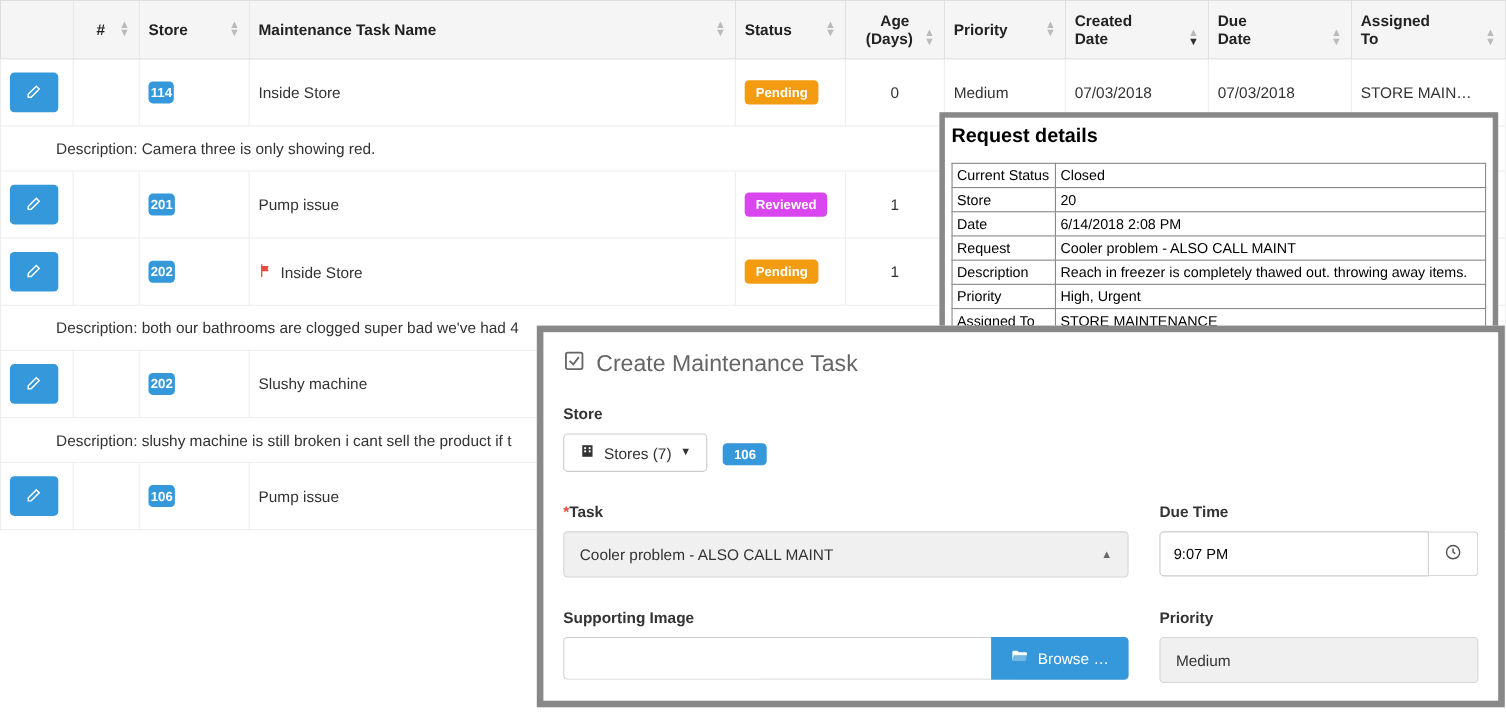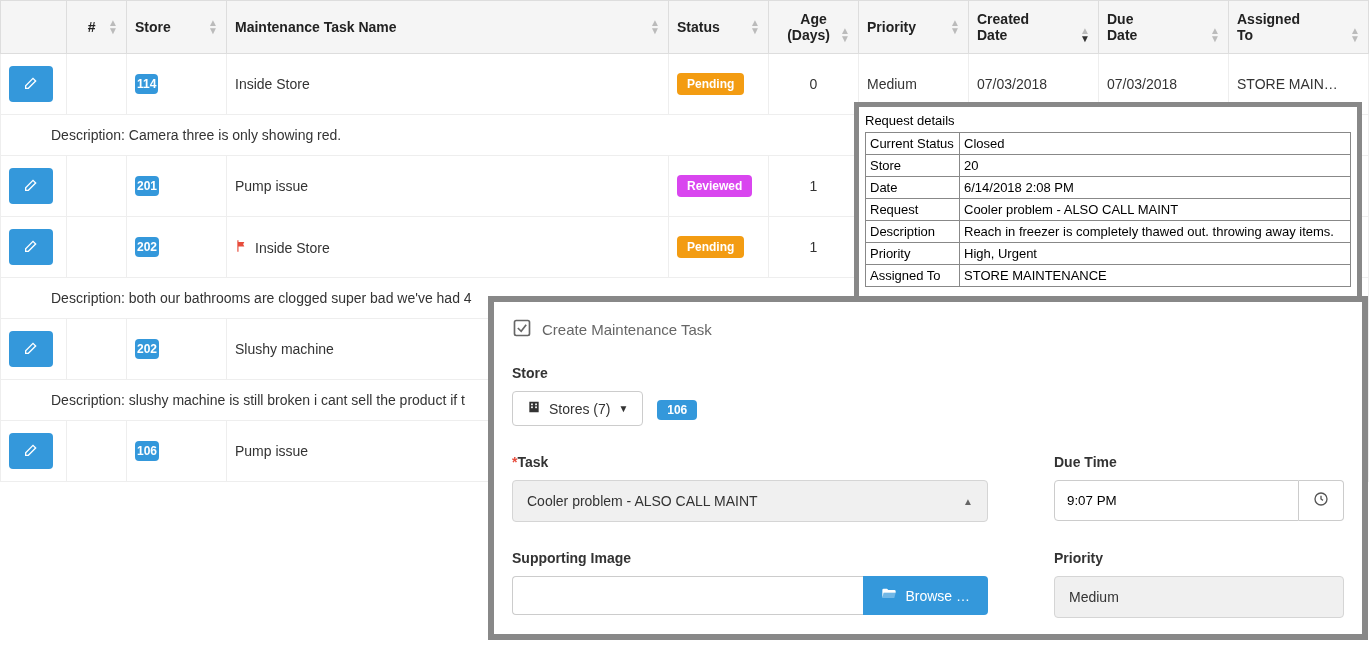--- a/index.html
+++ b/index.html
@@ -17,35 +17,35 @@
 .store-badge { display: inline-block; background: #3498db; color: #fff; border-radius: 4px; padding: 3px 2px; font-weight: 600; font-size: 12px; }
 .status-badge { display: inline-block; border-radius: 4px; padding: 4px 10px; color: #fff; font-weight: 600; font-size: 12px; }
 .status-pending { background: #f39c12; }
 .status-reviewed { background: #d946ef; }
 .flag-icon { color: #e74c3c; margin-right: 6px; }
 .desc-row td { padding: 12px 8px; color: #333; border-top: 1px solid #eee; }
 .desc-label { font-weight: 400; margin-left: 42px; }
 
 
 .request-popup { position: absolute; top: 102px; left: 854px; width: 508px; background: #fff; border: 5px solid #888; padding: 6px; font-size: 13px; }
-.request-popup .title { font-weight: 400; margin-bottom: 4px; color: #000; font-size: 13px; }
+.request-popup .title { font-weight: 700; margin-bottom: 14px; color: #000; font-size: 18px; }
 .req-table { width: 100%; border-collapse: collapse; font-size: 13px; }
 .req-table td { border: 1px solid #888; padding: 3px 4px; color: #000; }
 .req-table td:first-child { width: 94px; white-space: nowrap; }
 .progress-title { font-weight: 700; margin-top: 38px; color: #000; }
 .progress-lines { color: #000; font-size: 13px; line-height: 1.2; }
 
 
 .create-popup { position: absolute; top: 296px; left: 488px; width: 880px; background: #fff; border: 6px solid #888; padding: 16px 18px; }
-.create-title { color: #666; font-size: 15px; font-weight: 400; display: flex; align-items: center; gap: 10px; margin-bottom: 24px; }
+.create-title { color: #666; font-size: 21px; font-weight: 400; display: flex; align-items: center; gap: 10px; margin-bottom: 24px; }
 .check-icon { color: #666; }
 .form-row { display: flex; gap: 28px; }
 .form-col { display: flex; flex-direction: column; }
 .form-col.left { flex: 1; }
-.form-col.right { width: 290px; margin-left: 38px; }
+.form-col.right { width: 290px; }
 .form-label { font-weight: 700; color: #333; margin-bottom: 10px; font-size: 14px; }
 .req-star { color: #e74c3c; font-weight: 700; }
 .stores-btn { background: #fff; border: 1px solid #ccc; border-radius: 4px; padding: 8px 14px; display: inline-flex; align-items: center; gap: 8px; cursor: pointer; font-size: 14px; color: #333; }
 .store-pill { display: inline-block; background: #3498db; color: #fff; border-radius: 4px; padding: 3px 10px; font-weight: 600; font-size: 12px; margin-left: 10px; }
 .select-box { background: #f0f0f0; border: 1px solid #d5d5d5; border-radius: 4px; padding: 12px 14px; display: flex; justify-content: space-between; align-items: center; cursor: pointer; color: #333; }
 .time-group { display: flex; }
 .time-input { border: 1px solid #ccc; border-radius: 4px 0 0 4px; padding: 10px 12px; flex: 1; }
 .time-icon-btn { border: 1px solid #ccc; border-left: none; border-radius: 0 4px 4px 0; background: #fff; padding: 10px 14px; cursor: pointer; color: #555; }
 .browse-group { display: flex; }
 .browse-input { border: 1px solid #ccc; border-right: none; border-radius: 4px 0 0 4px; padding: 10px 12px; flex: 1; background: #fff; }

